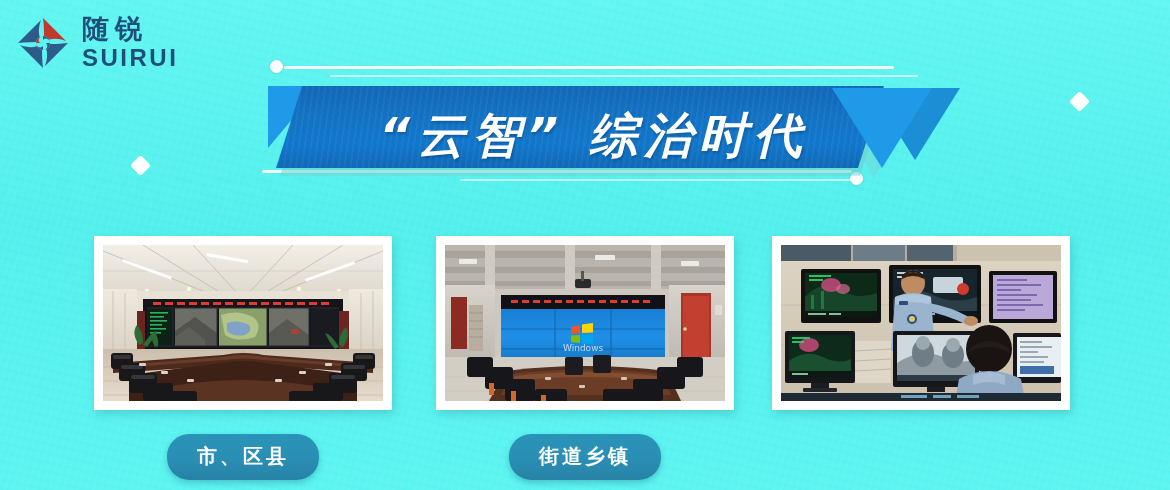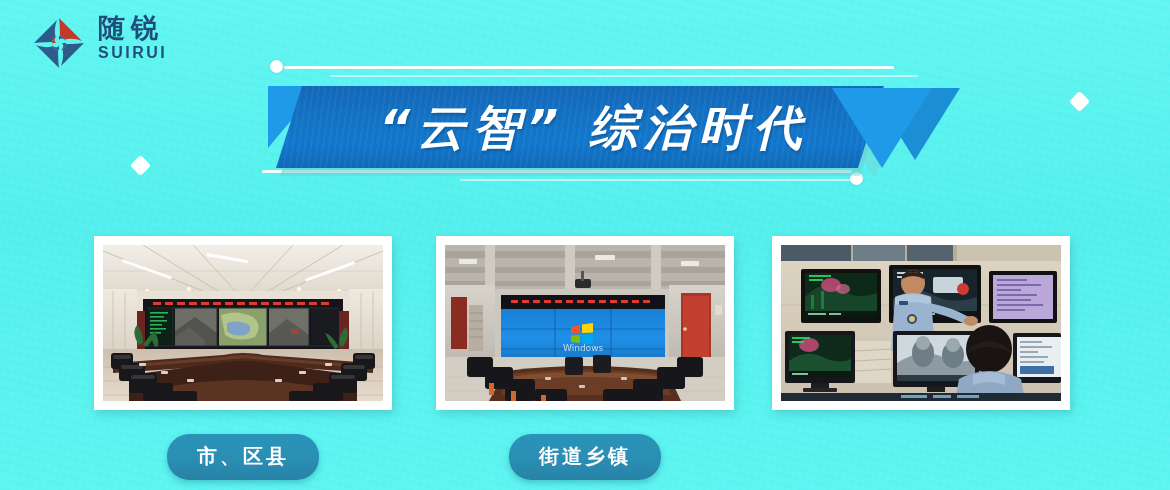--- a/index.html
+++ b/index.html
@@ -40,23 +40,24 @@
         rgba(0,180,190,0.03) 3px,
         rgba(0,0,0,0) 3px,
         rgba(0,0,0,0) 9px);
     pointer-events: none;
     z-index: 1;
   }
 
   
   .logo-block {
     position: absolute;
-    left: 30px;
+    left: 14px;
     top: 14px;
     display: flex;
+    align-items: center;
     gap: 10px;
     z-index: 6;
   }
   .logo-mark {
     position: relative;
     width: 58px;
     height: 58px;
   }
   .logo-mark svg { display: block; }
   .logo-text {
@@ -66,21 +67,21 @@
     padding-bottom: 2px;
   }
   .logo-cn {
     font-size: 27px;
     font-weight: 700;
     color: #1f4e79;
     letter-spacing: 6px;
     font-family: "DejaVu Sans", "Liberation Sans", sans-serif;
   }
   .logo-en {
-    font-size: 16px;
+    font-size: 24px;
     font-weight: 700;
     color: #1f4e79;
     letter-spacing: 2.5px;
     margin-top: 4px;
     font-family: "Liberation Sans", sans-serif;
   }
 
   
   .title-zone {
     position: absolute;
@@ -198,21 +199,21 @@
     height: 82px;
     background: rgba(110,205,205,0.55);
     clip-path: polygon(26px 0, 100% 0, calc(100% - 26px) 100%, 0% 100%);
     z-index: 2;
     filter: blur(1px);
   }
 
   .title-text {
     position: absolute;
     left: 62px;
-    top: 30px;
+    top: 38px;
     width: 540px;
     height: 80px;
     display: flex;
     align-items: center;
     justify-content: center;
     color: #ffffff;
     font-size: 48px;
     font-weight: 700;
     letter-spacing: 7px;
     z-index: 6;

